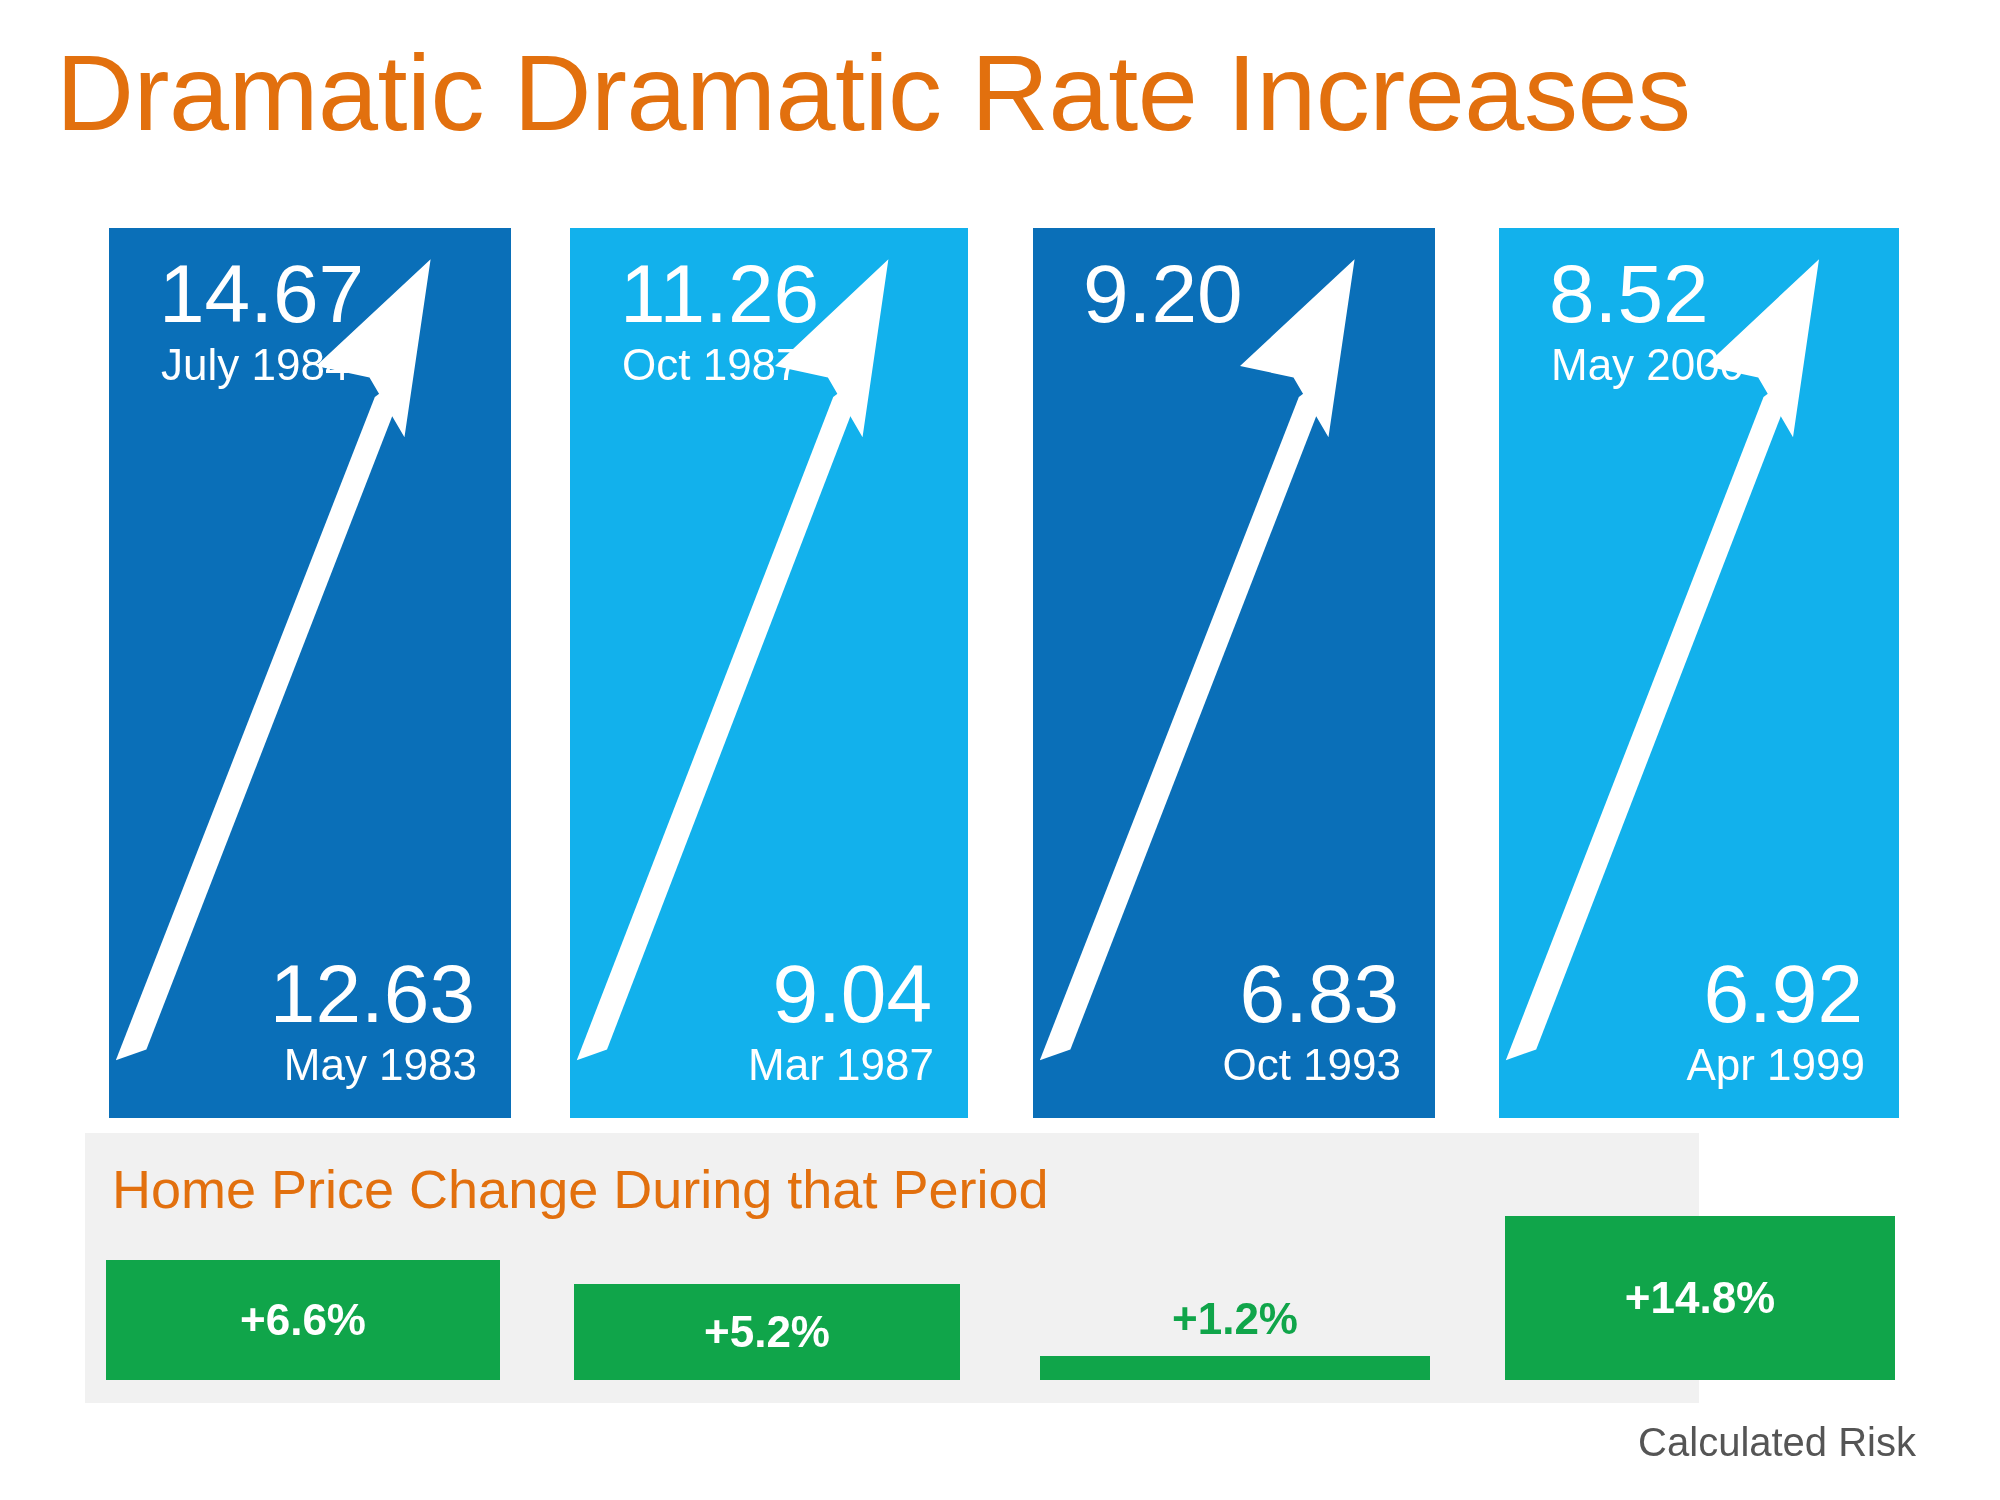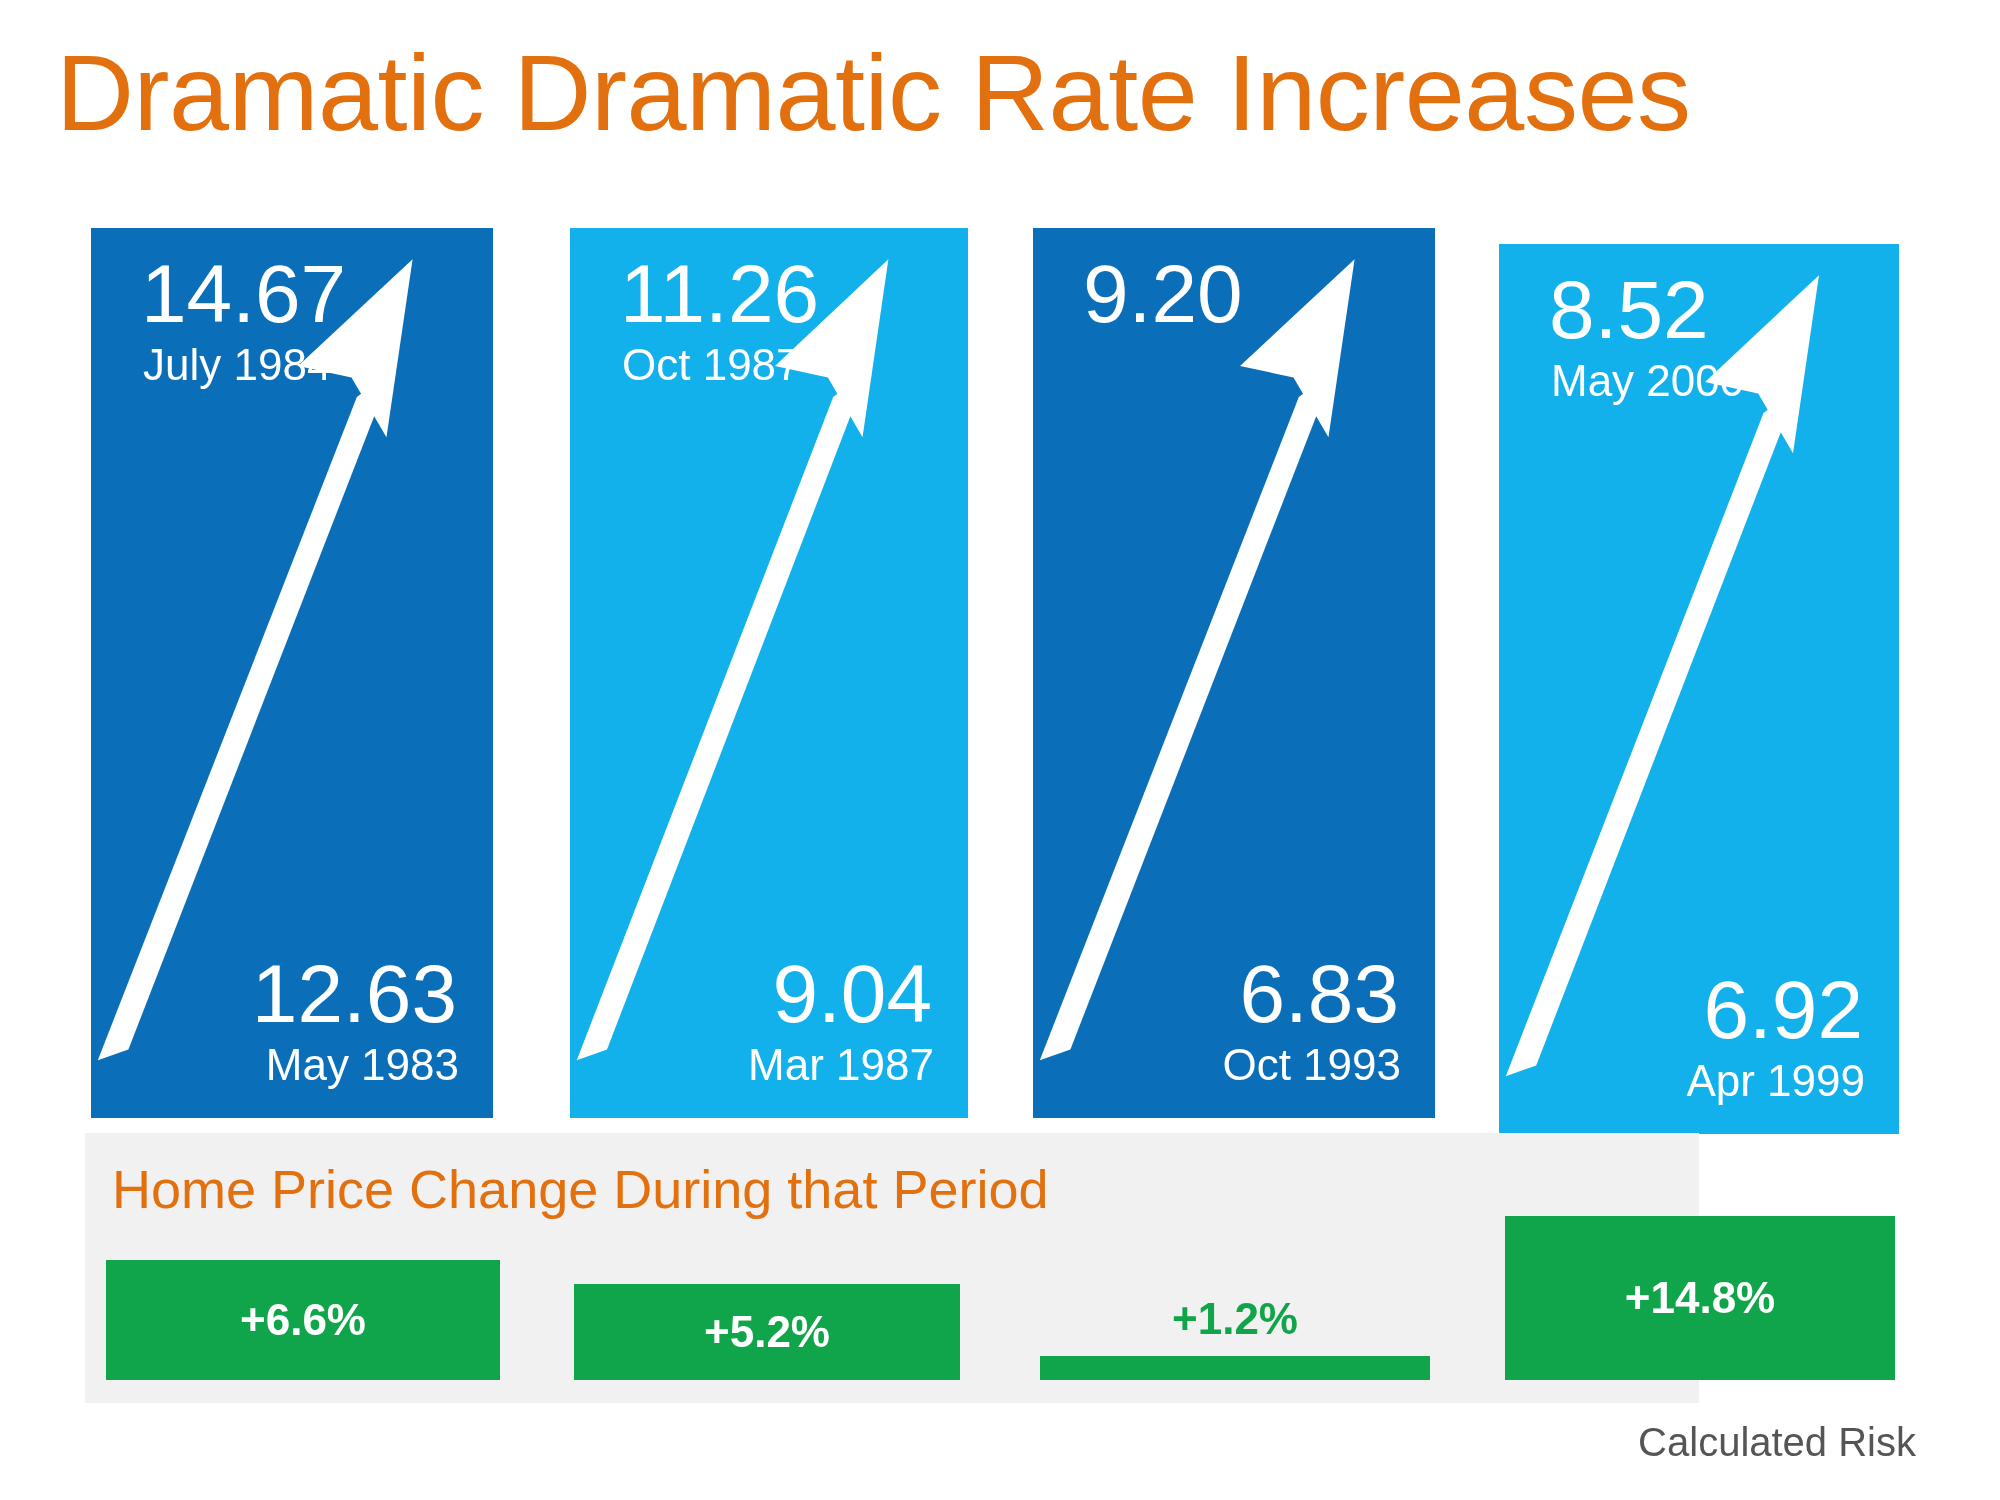--- a/index.html
+++ b/index.html
@@ -161,21 +161,21 @@
     white-space: nowrap;
     text-align: center;
   }
 </style>
 </head>
 <body>
 
 <div id="page-title">Dramatic Dramatic Rate Increases</div>
 
 <div id="panels">
-    <div class="panel" style="left: 91px; width: 402px; background: rgb(10, 111, 184);">
+    <div class="panel" style="left: 109px; width: 402px; background: rgb(10, 111, 184);">
       <svg class="arrow-svg" viewBox="0 0 402 890" preserveAspectRatio="none">
         <path d="M 6.834 832.1500000000001 L 265.84259999999995 169.10000000000002 L 300.9774 142.4 L 37.385999999999996 821.4700000000001 Z" fill="#FFFFFF"></path>
         <path d="M 321.6 31.150000000000002 L 207.03 137.95 L 260.496 149.52 L 295.46999999999997 209.14999999999998 Z" fill="#FFFFFF"></path>
       </svg>
       <div class="panel-top">
         <span class="rate-value">14.67</span>
         <span class="rate-date">July 1984</span>
       </div>
       <div class="panel-bottom">
         <span class="rate-value">12.63</span>
@@ -202,21 +202,21 @@
         <path d="M 321.6 31.150000000000002 L 207.03 137.95 L 260.496 149.52 L 295.46999999999997 209.14999999999998 Z" fill="#FFFFFF"></path>
       </svg>
       <div class="panel-top">
         <span class="rate-value">9.20</span>
       </div>
       <div class="panel-bottom">
         <span class="rate-value">6.83</span>
         <span class="rate-date">Oct 1993</span>
       </div>
     </div>
-    <div class="panel" style="left: 1499px; width: 400px; background: rgb(18, 177, 236); margin-top: 16px;">
+    <div class="panel" style="left: 1499px; width: 400px; background: rgb(18, 177, 236);">
       <svg class="arrow-svg" viewBox="0 0 400 890" preserveAspectRatio="none">
         <path d="M 6.800000000000001 832.1500000000001 L 264.52 169.10000000000002 L 299.48 142.4 L 37.2 821.4700000000001 Z" fill="#FFFFFF"></path>
         <path d="M 320 31.150000000000002 L 206 137.95 L 259.2 149.52 L 294 209.14999999999998 Z" fill="#FFFFFF"></path>
       </svg>
       <div class="panel-top">
         <span class="rate-value">8.52</span>
         <span class="rate-date">May 2000</span>
       </div>
       <div class="panel-bottom">
         <span class="rate-value">6.92</span>

